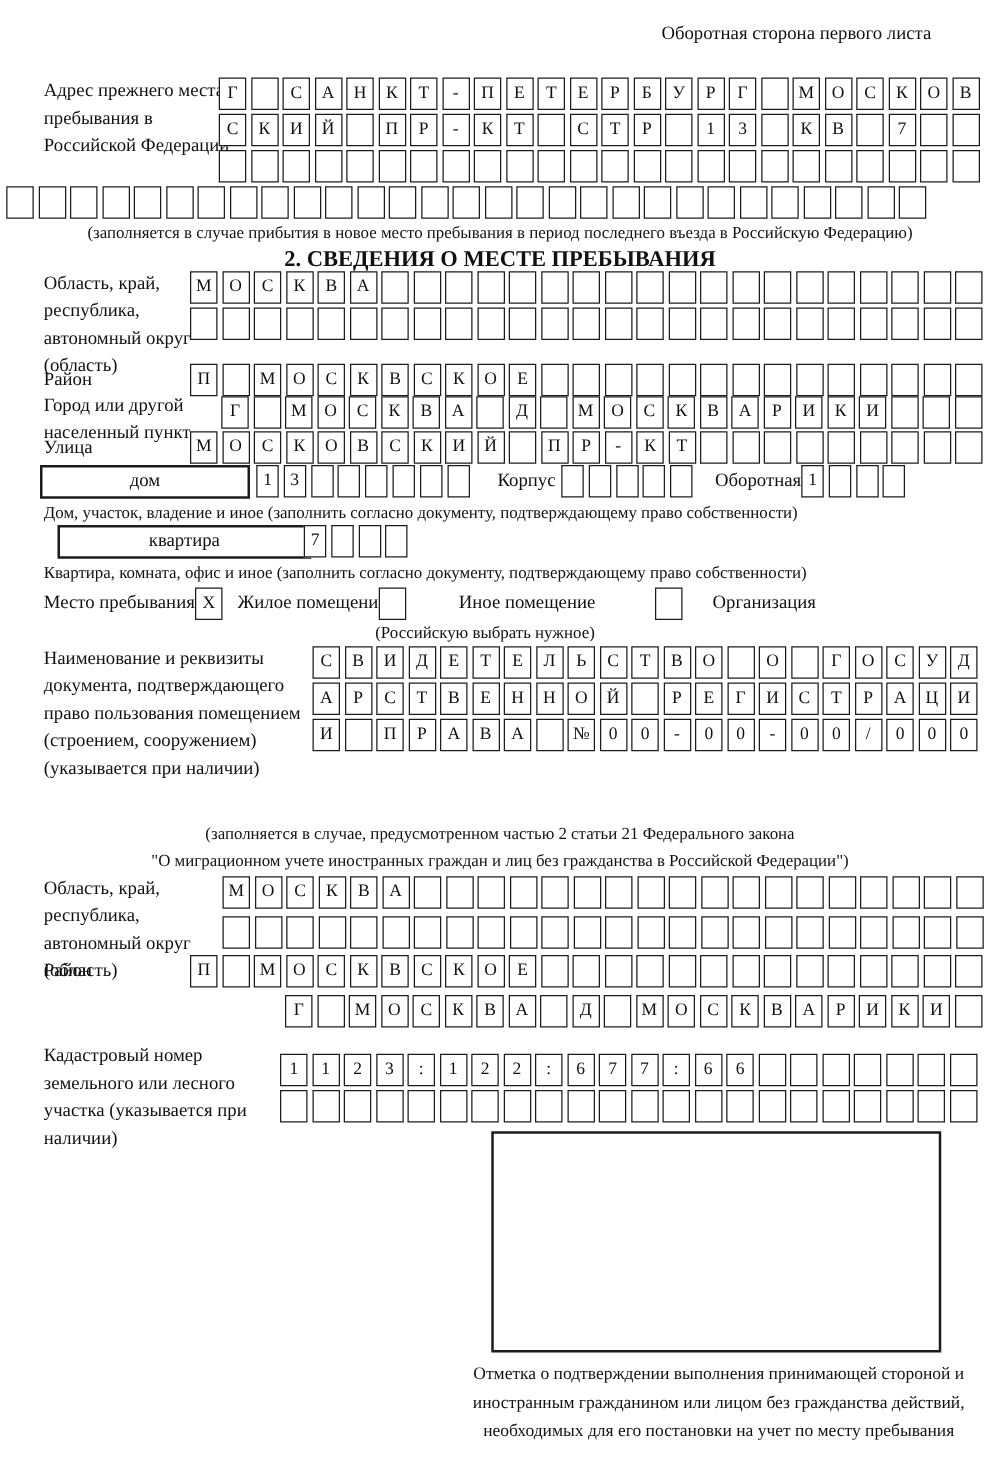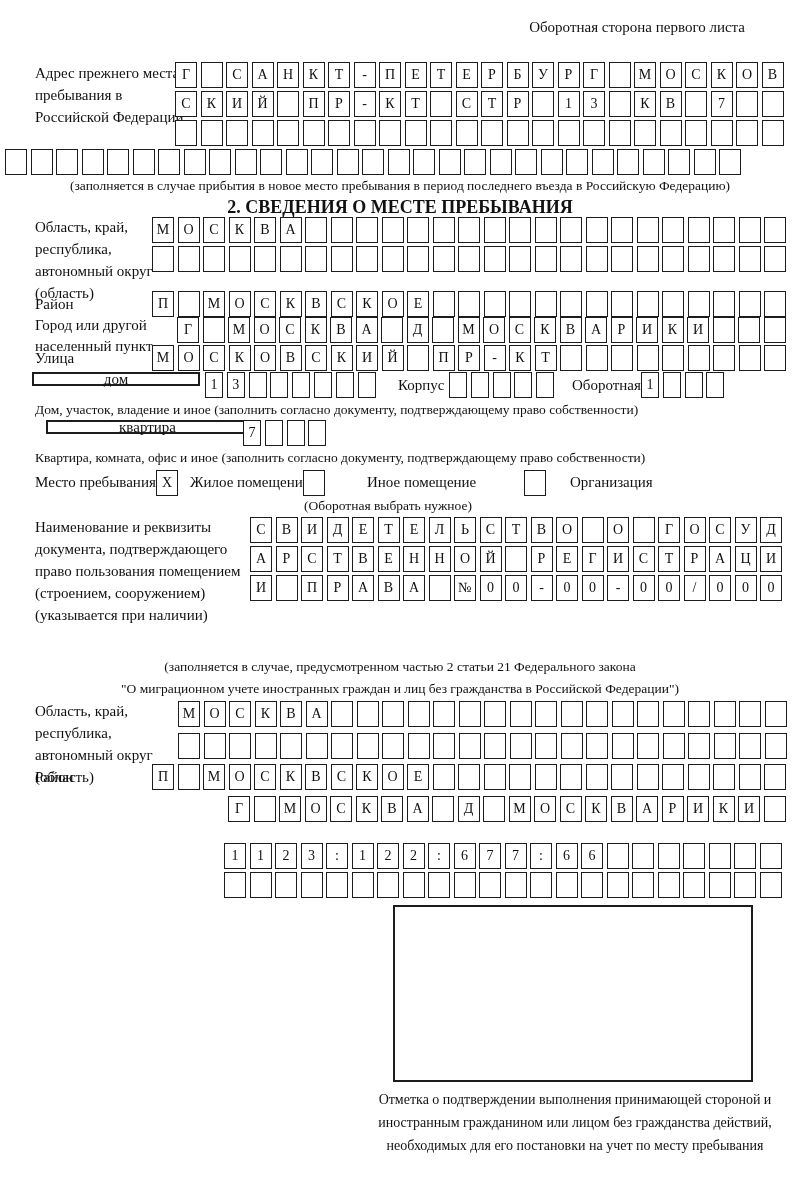--- a/index.html
+++ b/index.html
@@ -15,21 +15,21 @@
   .cell {
     width:22px; height:26px; box-sizing:border-box;
     border:1.7px solid #1c1c1c; background:#fff;
     display:flex; align-items:center; justify-content:center;
     font-size:14px; line-height:1;
   }
   .boxrow.small { gap:3.8px; }
   .boxrow.small .cell { width:18px; }
 
   .widebox {
-    position:absolute; height:14px; box-sizing:border-box;
+    position:absolute; height:27px; box-sizing:border-box;
     border:2px solid #1c1c1c; display:flex; align-items:center; justify-content:center;
     font-size:15px;
   }
   .cb { position:absolute; }
   .stampbox { position:absolute; border:2px solid #1c1c1c; box-sizing:border-box; background:#fff; }
 </style>
 </head>
 <body>
 
 <div id="page">
@@ -329,21 +329,21 @@
     </div>
   <div class="cap" style="top:450px; left:35px;">Квартира, комната, офис и иное (заполнить согласно документу, подтверждающему право собственности)</div>
 
   <div class="lbl" style="top:471px; left:35px;">Место пребывания:</div>
   <div class="cell cb" style="top:470px; left:156px;">X</div>
   <div class="lbl" style="top:471px; left:190px;">Жилое помещение</div>
   <div class="cell cb" style="top:470px; left:303px;"></div>
   <div class="lbl" style="top:471px; left:367px;">Иное помещение</div>
   <div class="cell cb" style="top:470px; left:524px;"></div>
   <div class="lbl" style="top:471px; left:570px;">Организация</div>
-  <div class="cap" style="top:498px; left:238px; width:300px; text-align:center;">(Оборотная выбрать нужное)</div>
+  <div class="cap" style="top:498px; left:238px; width:300px; text-align:center;">(Российскую выбрать нужное)</div>
 
   <div class="lbl" style="top:516px; left:35px; width:210px;">Наименование и реквизиты документа, подтверждающего право пользования помещением (строением, сооружением) (указывается при наличии)</div>
   <div class="boxrow" style="top:517px; left:250px;">
       <span class="cell">С</span>
       <span class="cell">В</span>
       <span class="cell">И</span>
       <span class="cell">Д</span>
       <span class="cell">Е</span>
       <span class="cell">Т</span>
       <span class="cell">Е</span>
@@ -513,20 +513,21 @@
       <span class="cell">К</span>
       <span class="cell">В</span>
       <span class="cell">А</span>
       <span class="cell">Р</span>
       <span class="cell">И</span>
       <span class="cell">К</span>
       <span class="cell">И</span>
       <span class="cell"></span>
     </div>
 
+  <div class="lbl" style="top:834px; left:35px; width:190px;">Кадастровый номер земельного или лесного участка (указывается при наличии)</div>
   <div class="boxrow" style="top:843px; left:224px;">
       <span class="cell">1</span>
       <span class="cell">1</span>
       <span class="cell">2</span>
       <span class="cell">3</span>
       <span class="cell">:</span>
       <span class="cell">1</span>
       <span class="cell">2</span>
       <span class="cell">2</span>
       <span class="cell">:</span>

